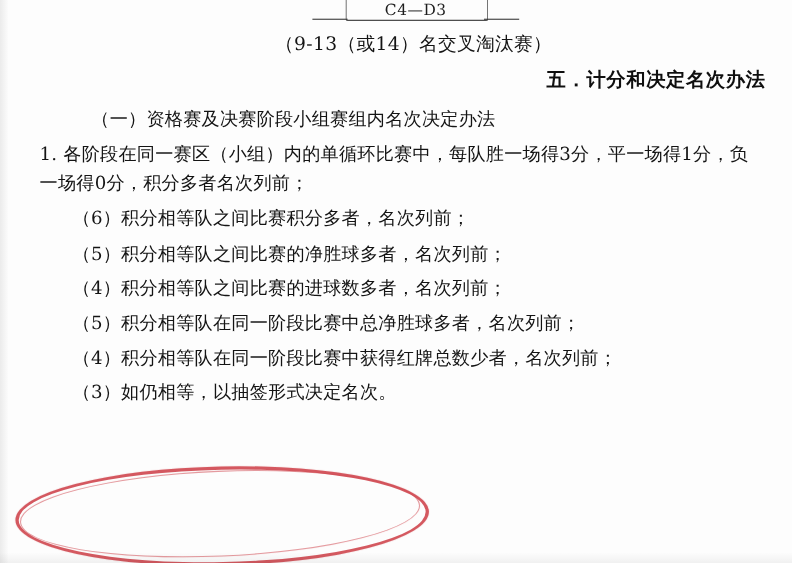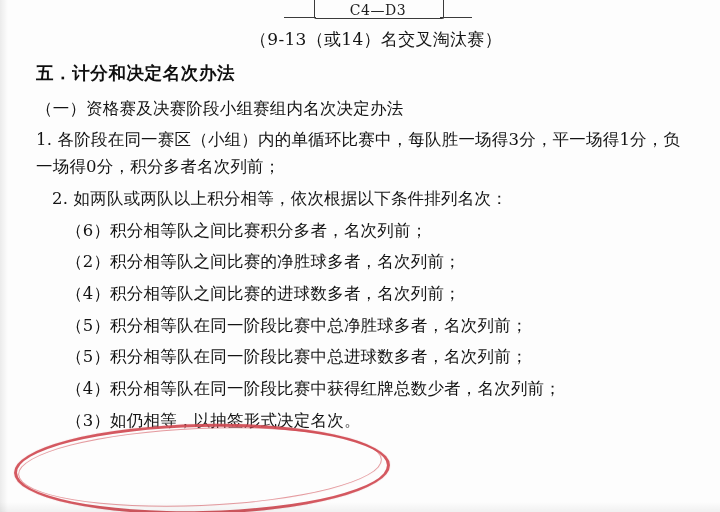--- a/index.html
+++ b/index.html
@@ -90,31 +90,33 @@
     width: 660px;
   }
 
   .heading {
     font-size: 17.5px;
     font-weight: bold;
     color: #0f0f0f;
     letter-spacing: 0.6px;
     margin: 0 0 10px 0;
     line-height: 1.35;
+    text-align: right;
   }
 
   .para {
     font-size: 16.5px;
     line-height: 1.62;
     color: #141414;
     margin: 0 0 5px 0;
     letter-spacing: 0.2px;
   }
   .para.sub {
     text-indent: 0;
+    margin-left: 47px;
   }
   .para.indent2 {
     padding-left: 30px;
   }
   .para.hang {
     padding-left: 16px;
     text-indent: 0;
   }
   .para.wide {
     padding-left: 0;
@@ -178,27 +180,25 @@
   </div>
 
   <div class="doc-body">
 
     <h2 class="heading">五．计分和决定名次办法</h2>
 
     <p class="para sub">（一）资格赛及决赛阶段小组赛组内名次决定办法</p>
 
     <p class="para wide">1. 各阶段在同一赛区（小组）内的单循环比赛中，每队胜一场得3分，平一场得1分，负一场得0分，积分多者名次列前；</p>
 
-    <p class="para hang">2. 如两队或两队以上积分相等，依次根据以下条件排列名次：</p>
 
     <p class="para indent2">（6）积分相等队之间比赛积分多者，名次列前；</p>
-    <p class="para indent2">（2）积分相等队之间比赛的净胜球多者，名次列前；</p>
+    <p class="para indent2">（5）积分相等队之间比赛的净胜球多者，名次列前；</p>
     <p class="para indent2">（4）积分相等队之间比赛的进球数多者，名次列前；</p>
     <p class="para indent2">（5）积分相等队在同一阶段比赛中总净胜球多者，名次列前；</p>
-    <p class="para indent2">（5）积分相等队在同一阶段比赛中总进球数多者，名次列前；</p>
     <p class="para indent2">（4）积分相等队在同一阶段比赛中获得红牌总数少者，名次列前；</p>
     <p class="para indent2">（3）如仍相等，以抽签形式决定名次。</p>
 
   </div>
 
   <div class="annotation-ellipse"></div>
   <div class="annotation-ellipse inner"></div>
 
   <div class="page-shadow-left"></div>
   <div class="page-shadow-bottom"></div>

